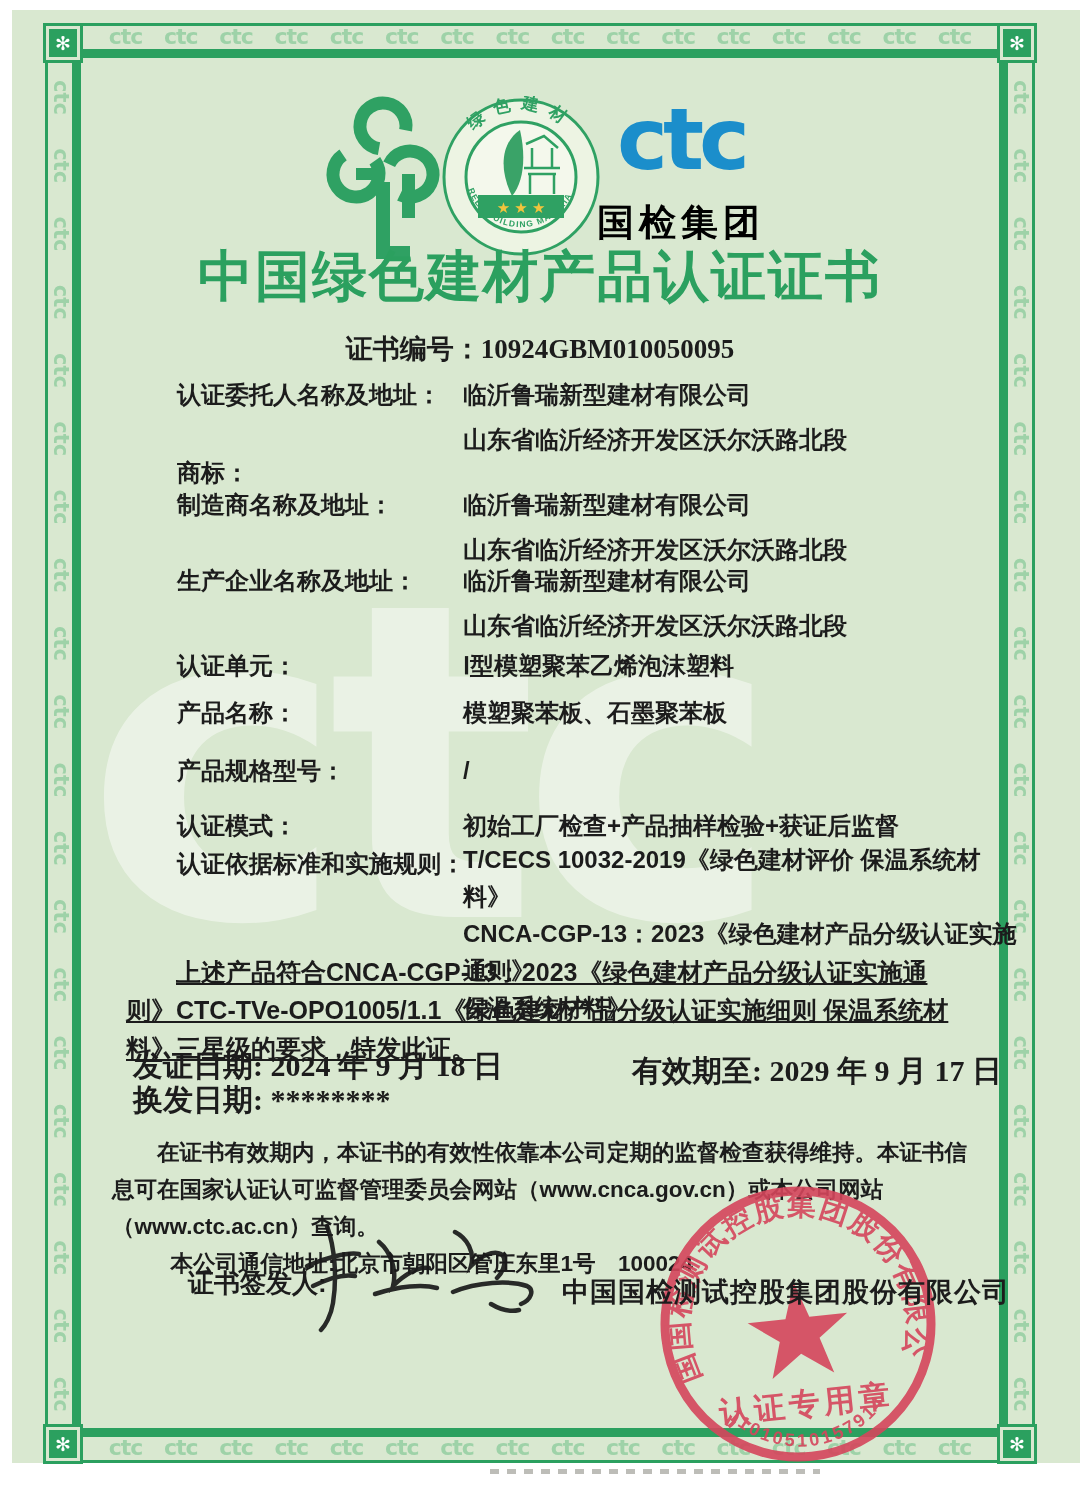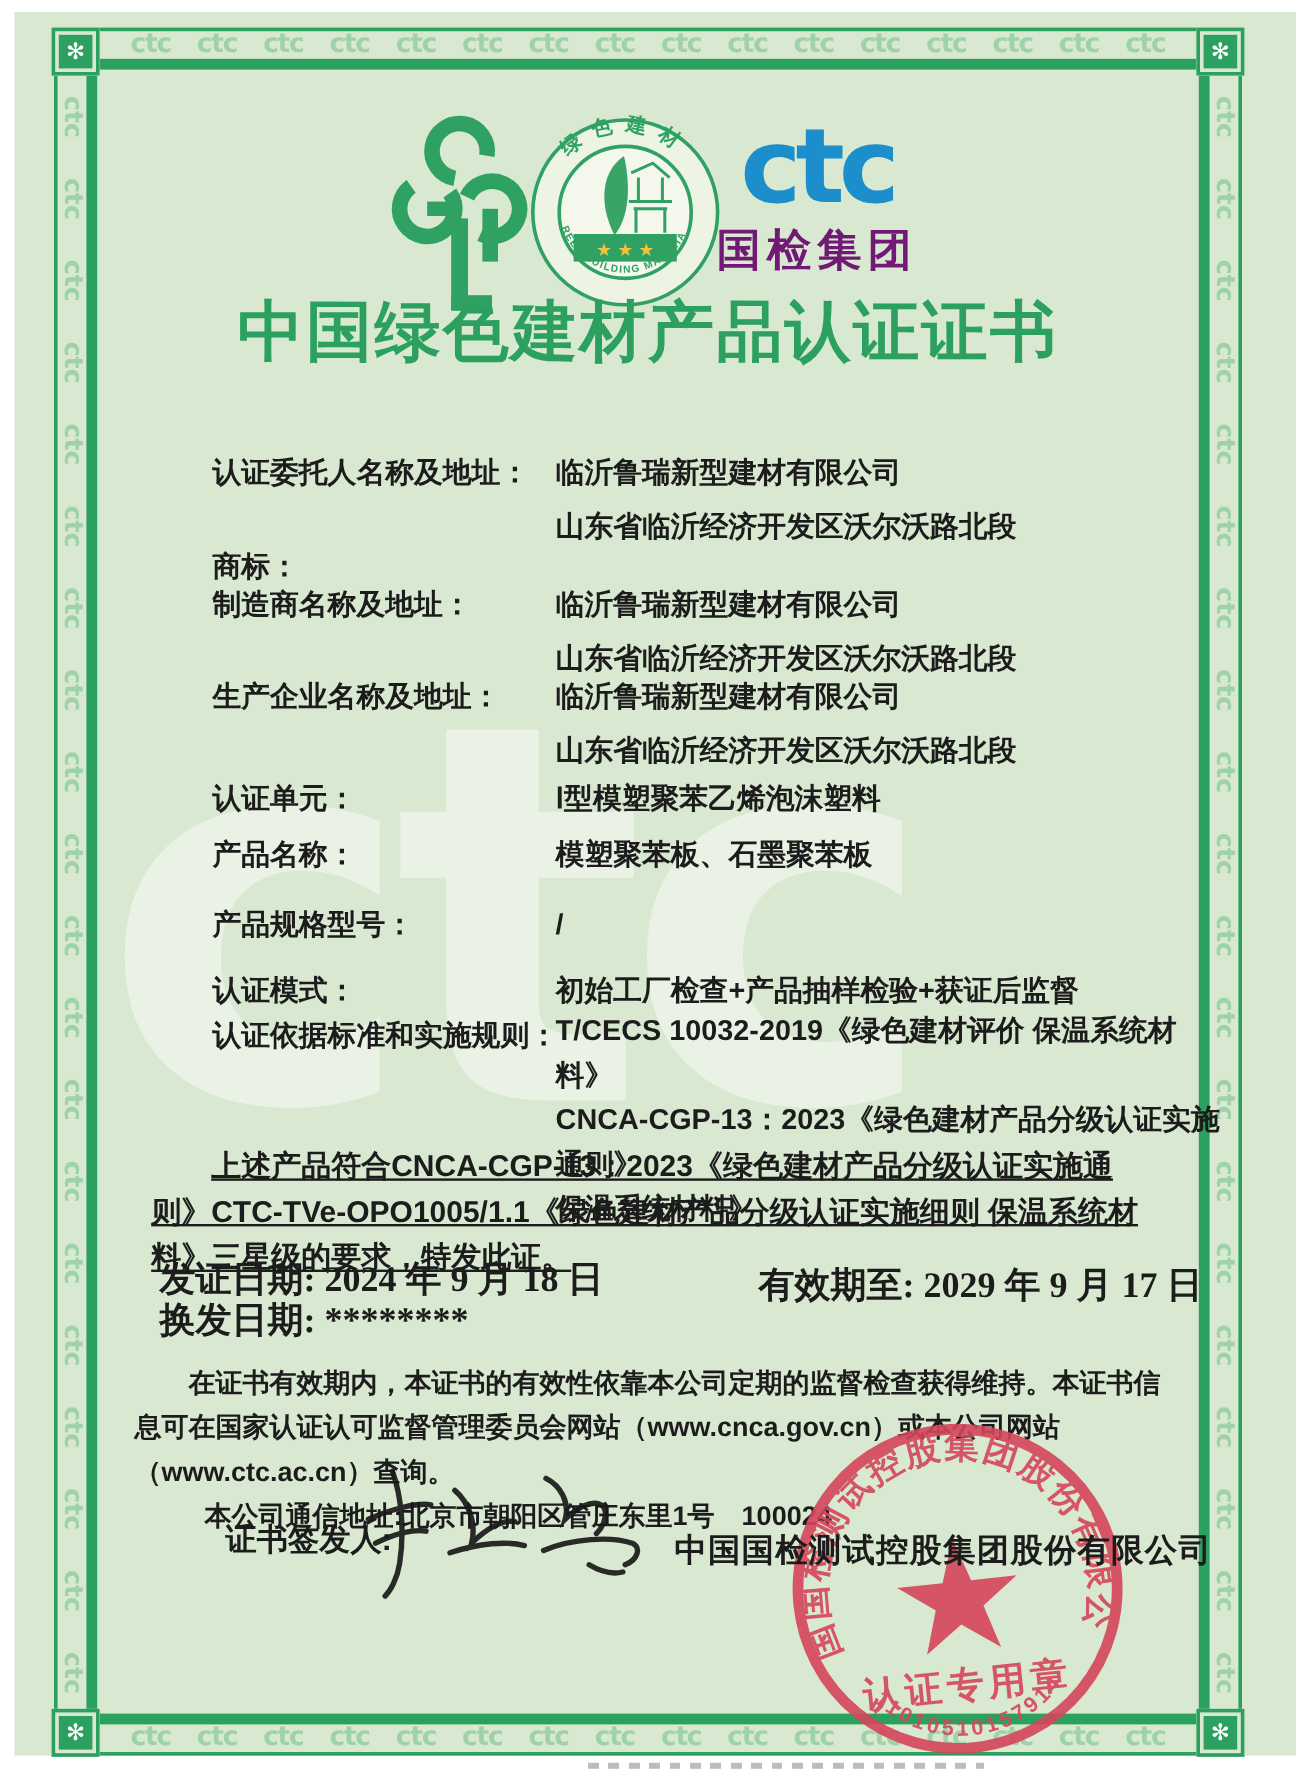--- a/index.html
+++ b/index.html
@@ -30,21 +30,21 @@
   .band.left{left:45px;border-left:3px solid var(--green);border-right:9px solid var(--green);}
   .band.right{left:999px;border-right:3px solid var(--green);border-left:9px solid var(--green);}
   
   #watermark{position:absolute;left:85px;top:545px;font-size:440px;font-weight:900;z-index:1;
         font-family:"DejaVu Sans",sans-serif;color:rgba(255,255,255,0.45);letter-spacing:-18px;line-height:1;}
   
   .abs{position:absolute;z-index:2;}
   #ctc-word{left:597px;top:96px;text-align:center;}
   #ctc-word .w{font-family:"DejaVu Sans",sans-serif;font-weight:900;font-size:86px;line-height:86px;
         color:var(--blue);letter-spacing:-5px;}
-  #ctc-word .g{font-size:37px;font-weight:900;color:#701a75;letter-spacing:5px;margin-top:2px;}
+  #ctc-word .g{font-size:37px;font-weight:900;color:#000000;letter-spacing:5px;margin-top:16px;}
   #title{left:0;right:0;top:240px;text-align:center;font-size:55px;font-weight:900;color:var(--green);
         letter-spacing:2px;}
   #certline{left:0;right:0;top:331px;text-align:center;font-size:27px;font-weight:bold;
         font-family:"Liberation Serif",serif;}
   
   .frow{left:165px;right:60px;font-size:24px;font-weight:bold;line-height:45px;}
   .frow .lab{position:absolute;left:12px;top:0;width:300px;}
   .frow .val{position:absolute;left:280px;top:0;right:0;margin-left:18px;}
   .frow.tight .val{line-height:37px;}
   
@@ -123,20 +123,23 @@
     <rect x="38" y="99" width="86" height="23" fill="#2fa163"></rect>
     <text x="81" y="117" text-anchor="middle" font-size="15" fill="#f2c43d">★ ★ ★</text>
   </svg>
 
   <div class="abs" id="ctc-word">
     <div class="w">ctc</div>
     <div class="g">国检集团</div>
   </div>
 
   <div class="abs" id="title">中国绿色建材产品认证证书</div>
+  <div class="abs" id="certline">
+    <span>证书编号：</span><span>10924GBM010050095</span>
+  </div>
 
   <div class="abs frow" style="top:372px">
     <div class="lab">认证委托人名称及地址：</div>
     <div class="val">
       <div>临沂鲁瑞新型建材有限公司</div>
       <div>山东省临沂经济开发区沃尔沃路北段</div>
     </div>
   </div>
   <div class="abs frow" style="top:450px">
     <div class="lab">商标：</div>

